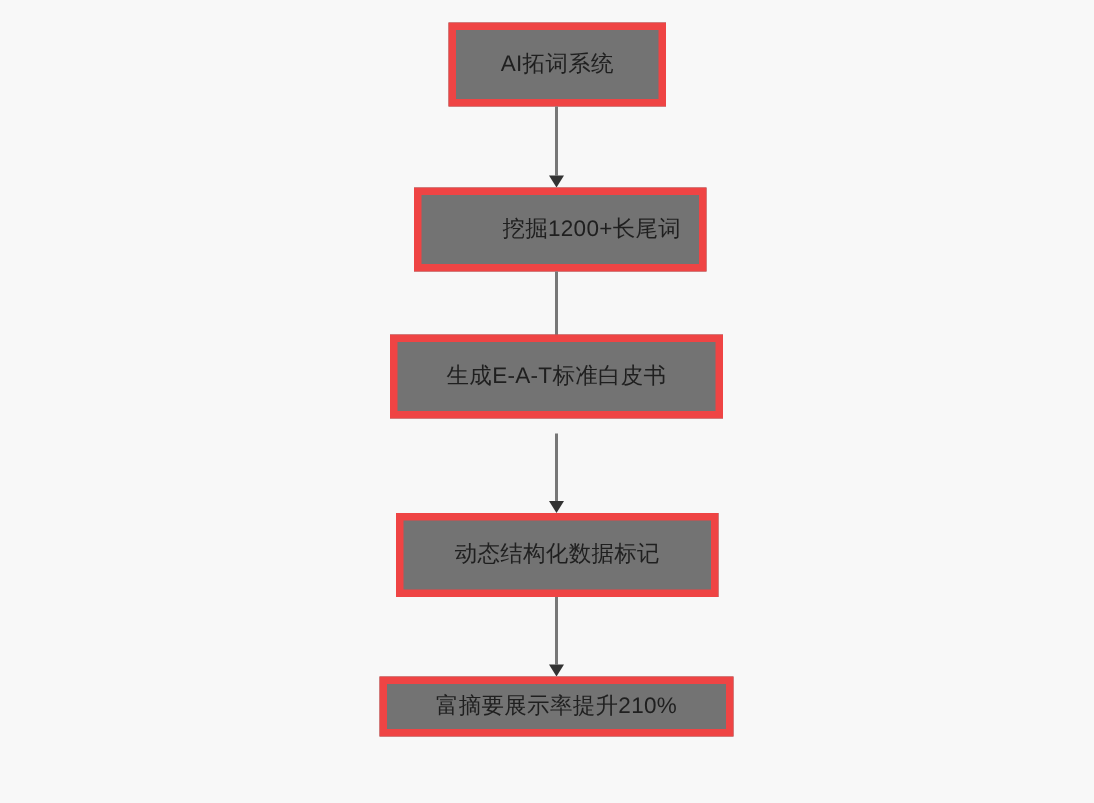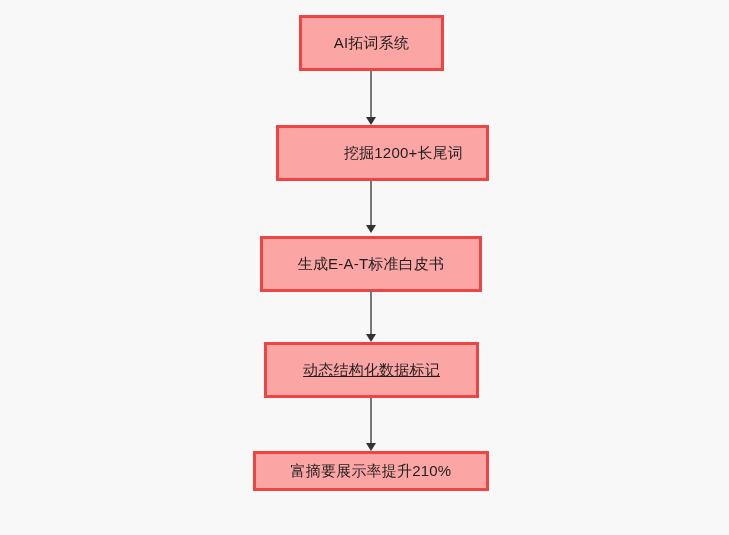--- a/index.html
+++ b/index.html
@@ -14,22 +14,22 @@
     overflow: hidden;
   }
   #flowchart {
     position: relative;
     width: 729px;
     height: 535px;
   }
   .node {
     position: absolute;
     box-sizing: border-box;
-    background: #fca5a5;
-    border: 3px solid #ef4444;
+    background: #737373;
+    border: 5px solid #ef4444;
     display: flex;
     align-items: center;
     justify-content: center;
     color: #1f1f1f;
     font-size: 15px;
     line-height: 1.2;
     letter-spacing: 0.2px;
     white-space: nowrap;
   }
   .edge {
@@ -51,35 +51,35 @@
 
 <div id="flowchart">
 
   <div class="node" style="left:299px; top:15px; width:145px; height:56px;">
     <span>AI拓词系统</span>
   </div>
 
   <div class="edge" style="left:370px; top:71px; height:46px;"></div>
   <div class="arrowhead" style="left:366px; top:117px;"></div>
 
-  <div class="node" style="left:276px; top:125px; width:213px; height:56px;padding-left:42px;">
+  <div class="node" style="left:276px; top:125px; width:195px; height:56px;padding-left:42px;">
     <span>挖掘1200+长尾词</span>
   </div>
 
   <div class="edge" style="left:370px; top:181px; height:44px;"></div>
   <div class="arrowhead" style="left:366px; top:225px;"></div>
 
-  <div class="node" style="left:260px; top:236px; width:222px; height:56px;">
+  <div class="node" style="left:260px; top:223px; width:222px; height:56px;">
     <span>生成E-A-T标准白皮书</span>
   </div>
 
   <div class="edge" style="left:370px; top:289px; height:45px;"></div>
   <div class="arrowhead" style="left:366px; top:334px;"></div>
 
-  <div class="node" style="left:264px; top:342px; width:215px; height:56px;text-decoration:underline;">
+  <div class="node" style="left:264px; top:342px; width:215px; height:56px;">
     <span>动态结构化数据标记</span>
   </div>
 
   <div class="edge" style="left:370px; top:398px; height:45px;"></div>
   <div class="arrowhead" style="left:366px; top:443px;"></div>
 
   <div class="node" style="left:253px; top:451px; width:236px; height:40px;">
     <span>富摘要展示率提升210%</span>
   </div>
 

